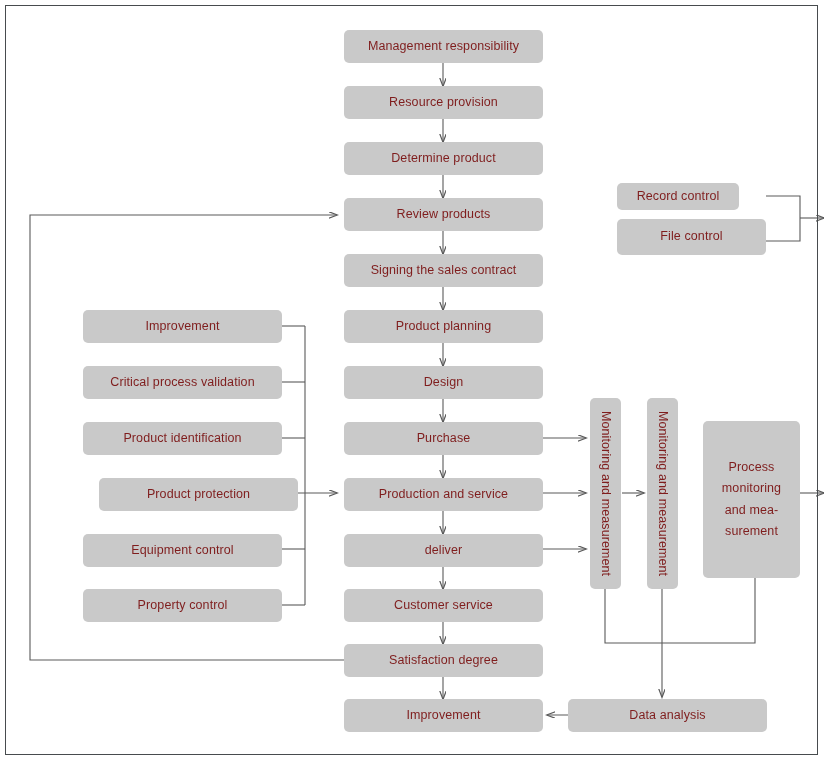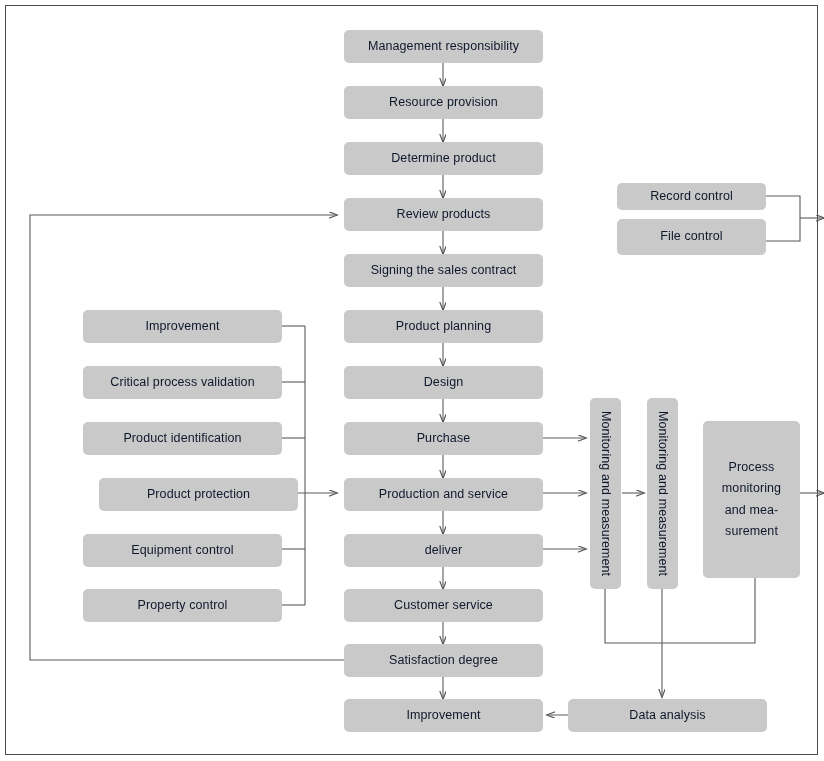--- a/index.html
+++ b/index.html
@@ -33,21 +33,21 @@
     position: absolute;
     left: 0;
     top: 0;
     width: 824px;
     height: 761px;
   }
   .node {
     position: absolute;
     background: #c9c9c9;
     border-radius: 5px;
-    color: #0f172a;
+    color: #7f1d1d;
     font-size: 12.5px;
     line-height: 1.25;
     display: flex;
     align-items: center;
     justify-content: center;
     text-align: center;
     box-sizing: border-box;
     padding: 2px 4px;
     letter-spacing: 0.1px;
   }
@@ -127,21 +127,21 @@
   <div class="node" style="left:344px; top:644px; width:199px; height:33px;">Satisfaction degree</div>
   <div class="node" style="left:344px; top:699px; width:199px; height:33px;">Improvement</div>
 
   <div class="node" style="left:83px; top:310px; width:199px; height:33px;">Improvement</div>
   <div class="node" style="left:83px; top:366px; width:199px; height:33px;">Critical process validation</div>
   <div class="node" style="left:83px; top:422px; width:199px; height:33px;">Product identification</div>
   <div class="node" style="left:83px; top:478px; width:199px; height:33px;margin-left:16px;">Product protection</div>
   <div class="node" style="left:83px; top:534px; width:199px; height:33px;">Equipment control</div>
   <div class="node" style="left:83px; top:589px; width:199px; height:33px;">Property control</div>
 
-  <div class="node" style="left:617px; top:183px; width:149px; height:27px;">Record control</div>
+  <div class="node" style="left:617px; top:183px; width:122px; height:27px;">Record control</div>
   <div class="node" style="left:617px; top:219px; width:149px; height:36px;">File control</div>
 
   <div class="node vertical" style="left:590px; top:398px; width:31px; height:191px;">Monitoring and measurement</div>
   <div class="node vertical" style="left:647px; top:398px; width:31px; height:191px;">Monitoring and measurement</div>
 
   <div class="node multiline" style="left:703px; top:421px; width:97px; height:157px; flex-direction:column;">
     <span>Process</span>
     <span>monitoring</span>
     <span>and mea-</span>
     <span>surement</span>

